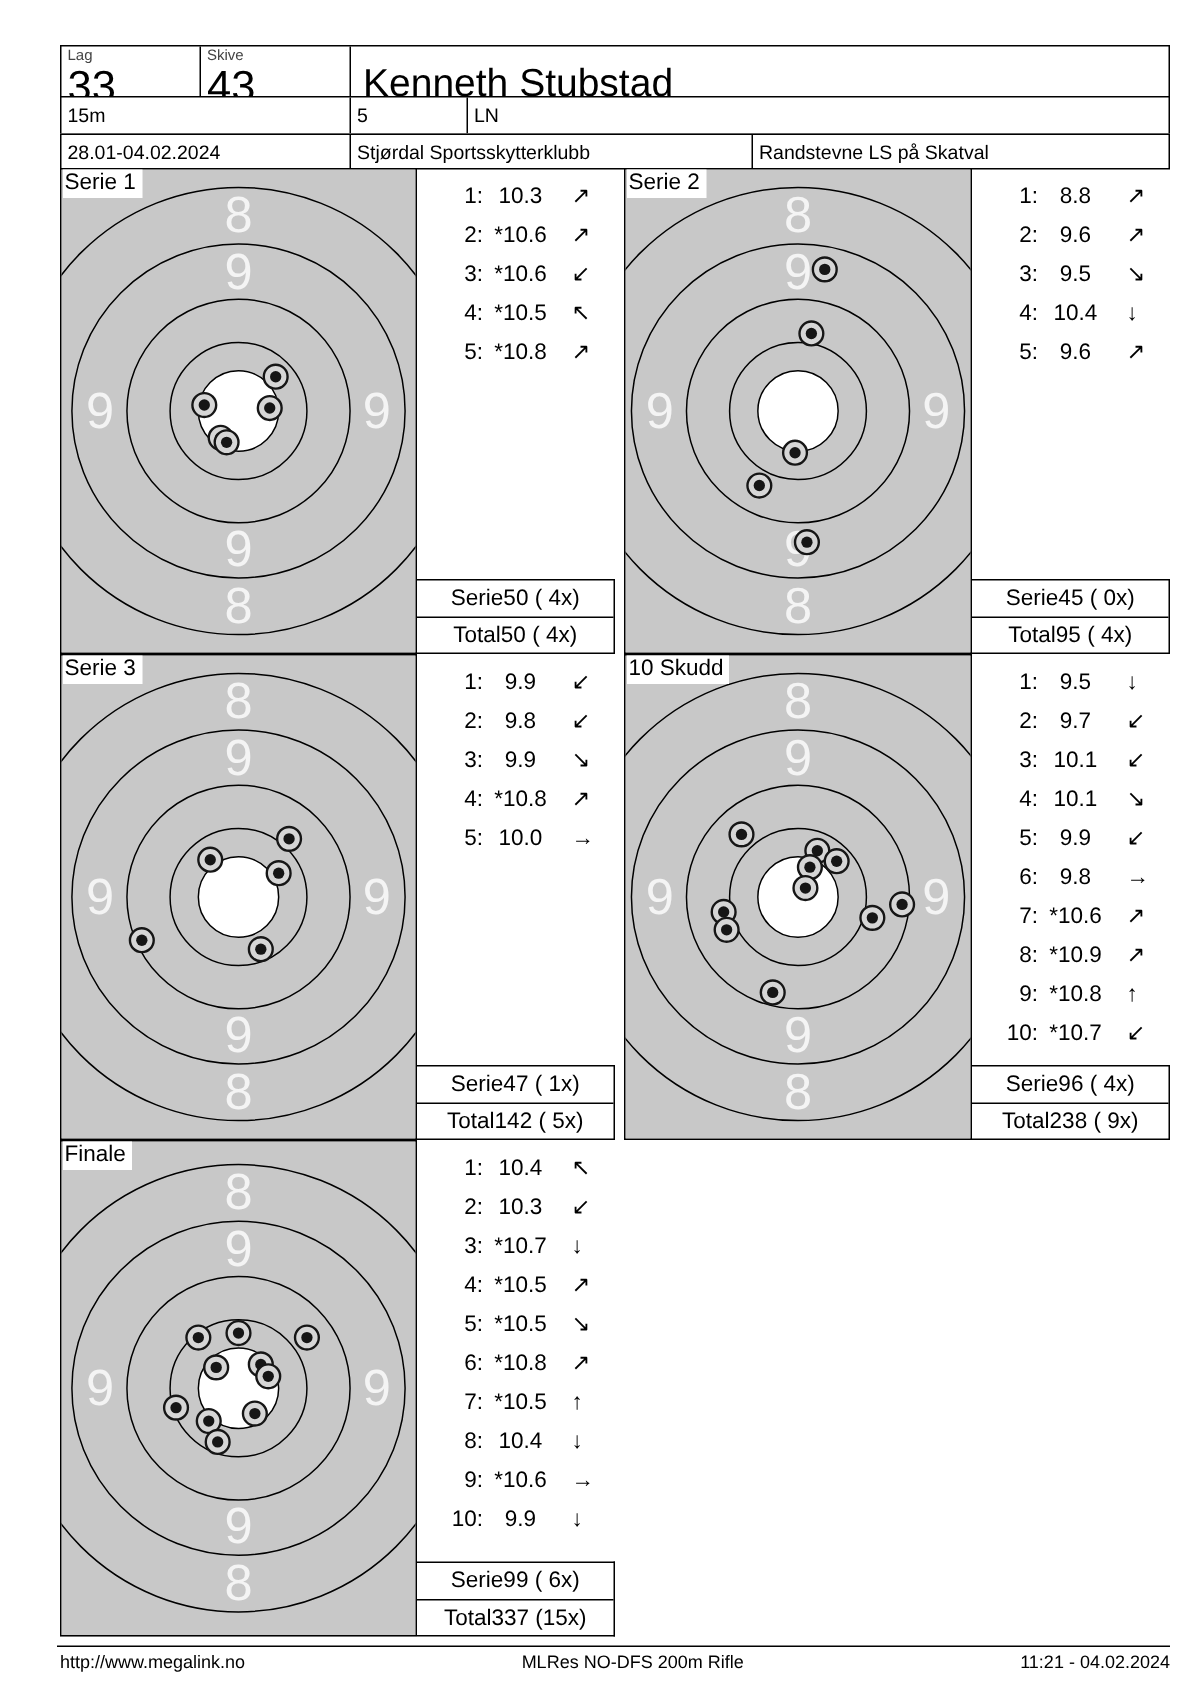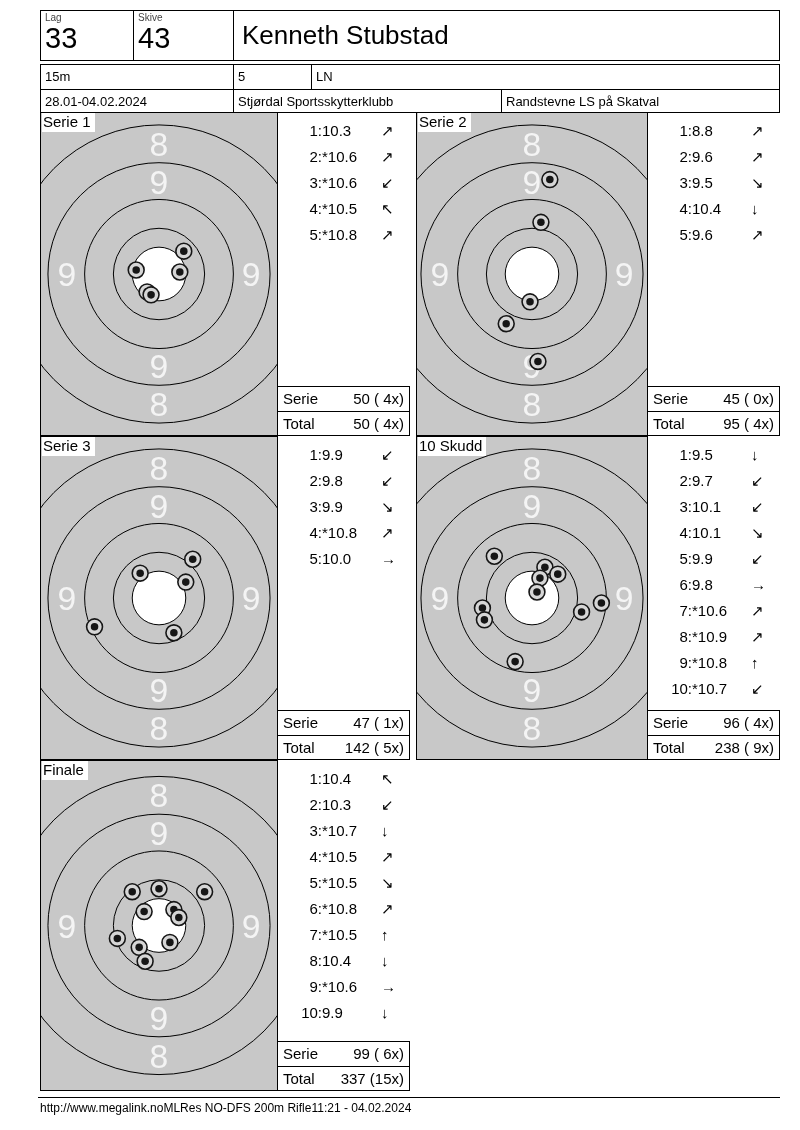--- a/index.html
+++ b/index.html
@@ -23,36 +23,36 @@
   .target{position:relative;height:100%;border:1px solid #000;background:#c8c8c8}
   .t-wide{width:238px}
   .t-narrow{width:232px}
   .target svg{display:block;width:100%;height:100%}
   .tgt text{font-family:"Liberation Sans",sans-serif;font-size:34px;fill:#f4f4f4}
   .panel-title{position:absolute;top:0;left:1px;background:#fff;font-size:15px;line-height:18px;padding:0 4px 1px 1px;white-space:nowrap}
   .scores{position:relative;flex:1}
   .shot-rows{padding-top:6px}
   .shot-row{display:flex;height:26px;line-height:26px;font-size:15px}
   .sn{width:44px;text-align:right}
-  .sv{width:50px;text-align:left}
+  .sv{width:50px;text-align:center}
   .sd{flex:1;padding-left:9px}
   .totals{position:absolute;left:0;right:0;bottom:0;border:1px solid #000;border-left:none;background:#fff}
-  .trow{height:24px;line-height:23px;display:flex;justify-content:space-between;padding:0 5px;font-size:15px}
+  .trow{height:24px;line-height:23px;display:flex;justify-content:center;padding:0 5px;font-size:15px}
   .trow + .trow{border-top:1px solid #000}
 
   
   .footer-line{position:absolute;left:38px;width:742px;border-top:1px solid #000}
-  .footer{position:absolute;left:40px;width:740px;display:flex;font-size:12px;line-height:14px}
+  .footer{position:absolute;left:40px;width:740px;display:flex;justify-content:space-between;font-size:12px;line-height:14px}
 </style>
 </head>
 <body>
 
 <div class="page">
 
-  <div class="hrow" style="top:10px;height:51px">
+  <div class="hrow" style="top:30px;height:51px">
     <div class="hcell w-lag">
       <span class="small-label">Lag</span>
       <span class="big-num">33</span>
     </div>
     <div class="hcell w-skive">
       <span class="small-label">Skive</span>
       <span class="big-num">43</span>
     </div>
     <div class="hcell w-name name-cell">Kenneth Stubstad</div>
   </div>

